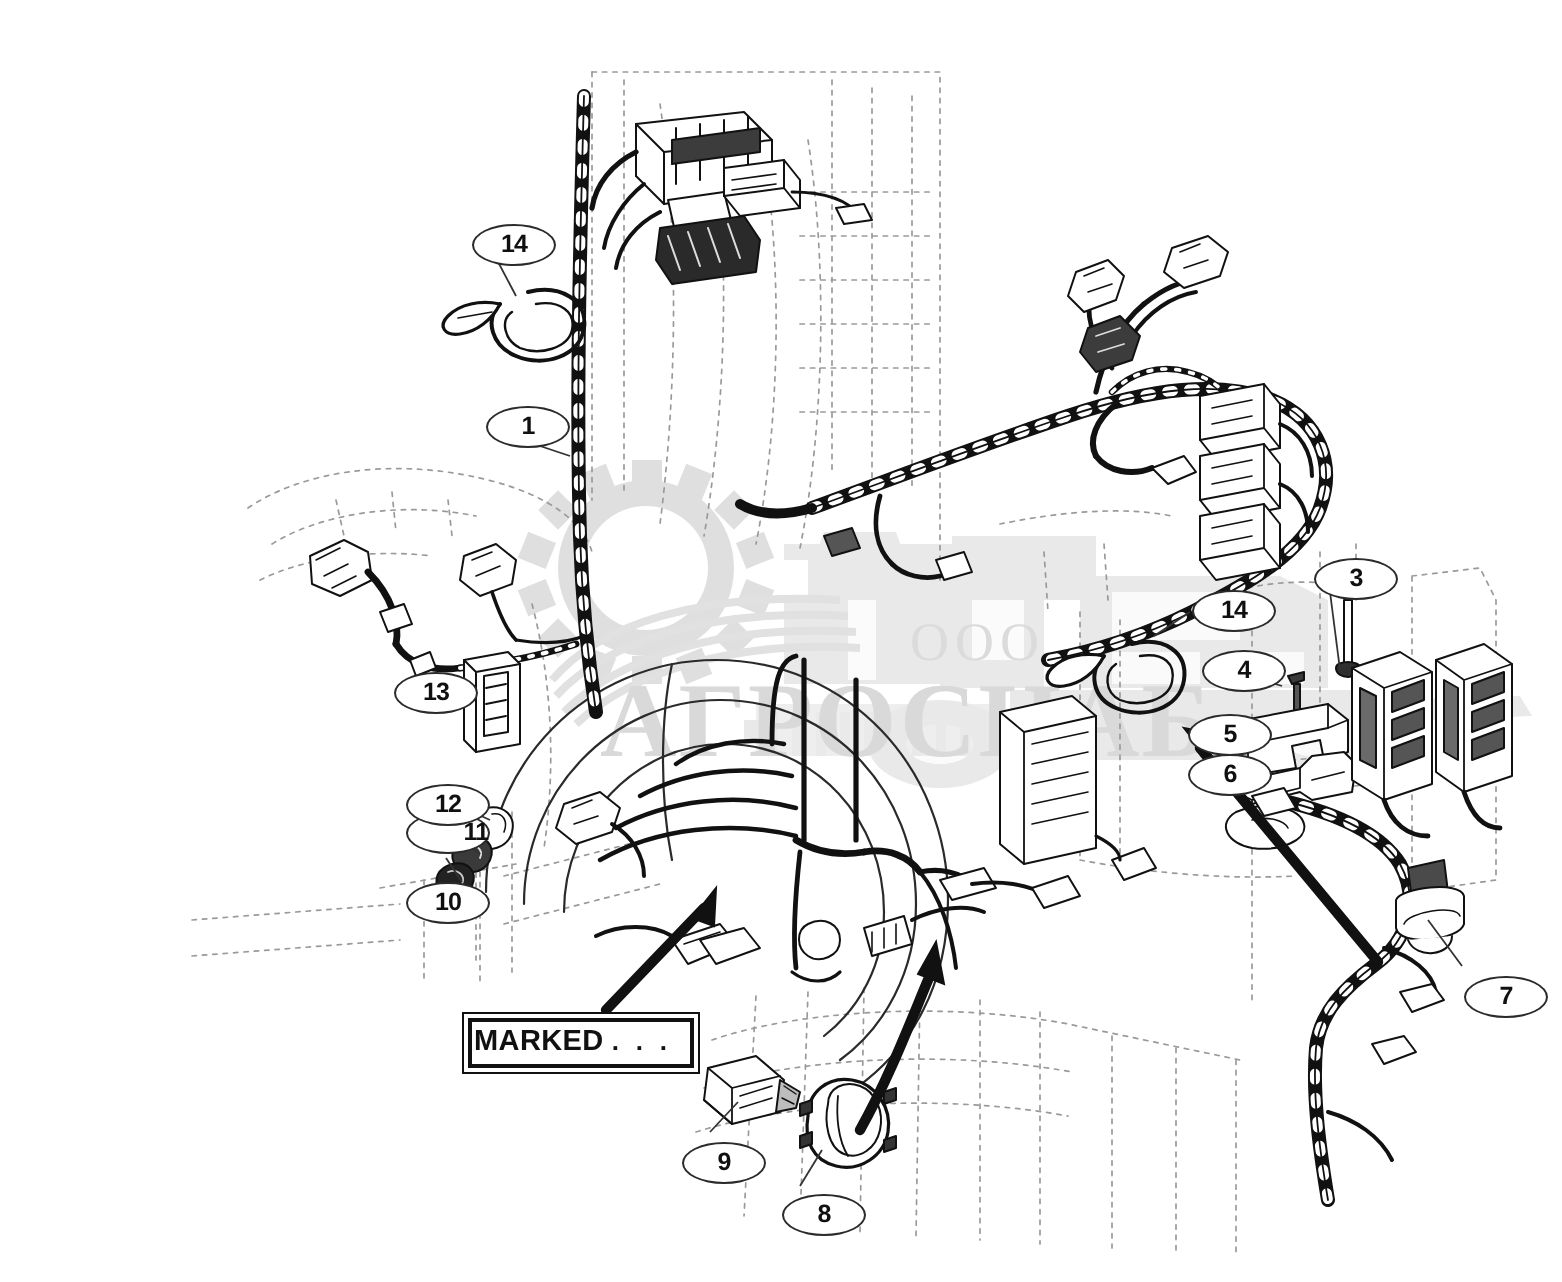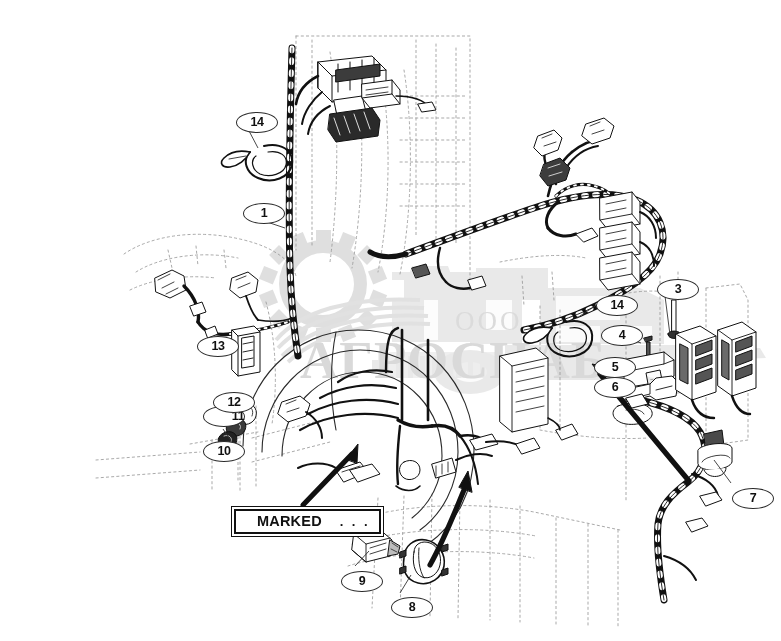--- a/index.html
+++ b/index.html
@@ -39,24 +39,24 @@
   }
   .marked-box{
     position:absolute;
     background:#ffffff;
     border:1px solid #111111;
     padding:2px;
     z-index:7;
   }
   .marked-inner{
     border:2.3px solid #111111;
-    padding:2px 9px 3px 21px;
+    padding:2px 9px 3px 1px;
     display:flex;
     align-items:baseline;
-    gap:18px;
+    gap:4px;
     background:#ffffff;
   }
   .marked-label{
     font-family:"Liberation Sans", sans-serif;
     font-size:14.5px;
     font-weight:bold;
     color:#111111;
     letter-spacing:0.2px;
   }
   .marked-dots{
@@ -509,21 +509,21 @@
       </div>
       <div class="callout" style="left: 341px; top: 571px;">
         <span>9</span>
       </div>
       <div class="callout" style="left: 203px; top: 421px; margin-top: 20px;">
         <span>10</span>
       </div>
       <div class="callout" style="left: 203px; top: 406px; padding-left: 28px;">
         <span>11</span>
       </div>
-      <div class="callout" style="left: 213px; top: 392px;">
+      <div class="callout" style="left: 203px; top: 392px;">
         <span>12</span>
       </div>
       <div class="callout" style="left: 197px; top: 336px; justify-content: center;">
         <span>13</span>
       </div>
       <div class="callout" style="left: 236px; top: 112px;">
         <span>14</span>
       </div>
       <div class="callout" style="left: 596px; top: 295px;">
         <span>14</span>

